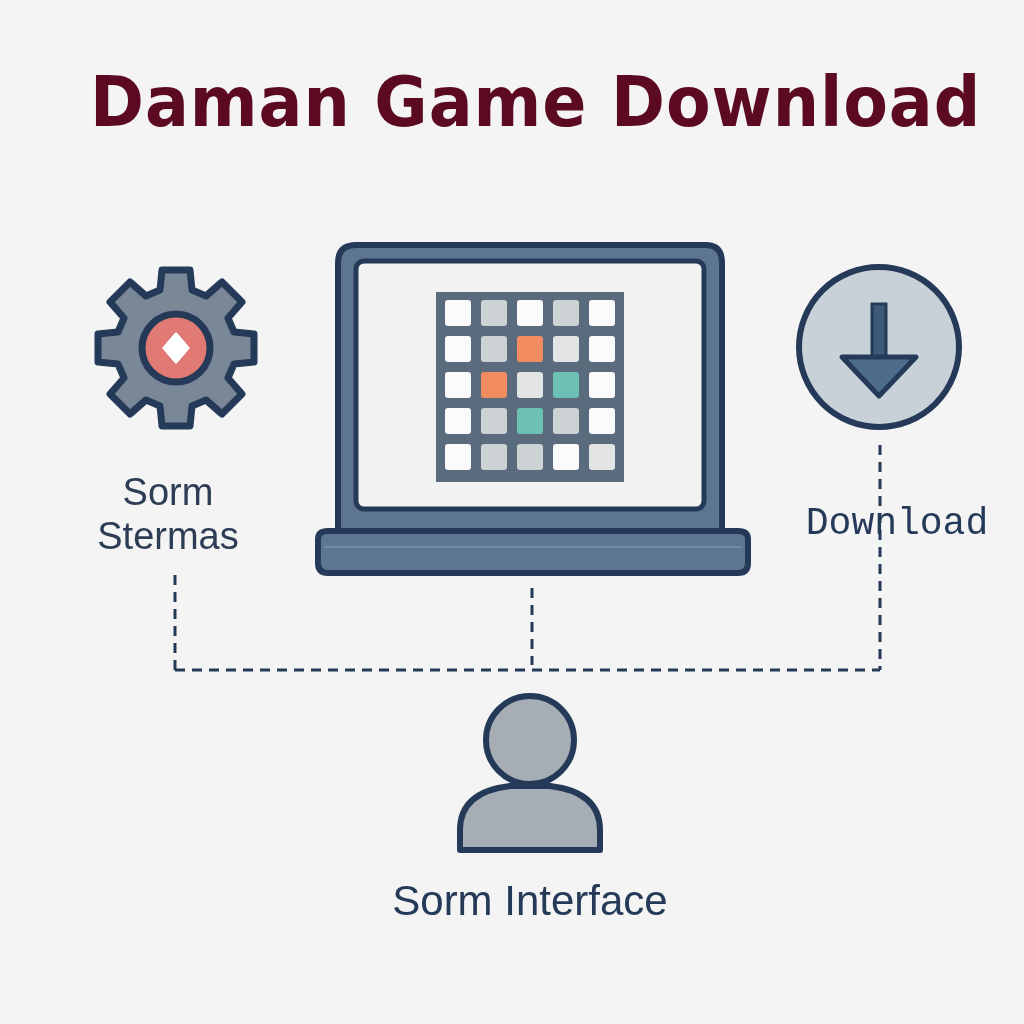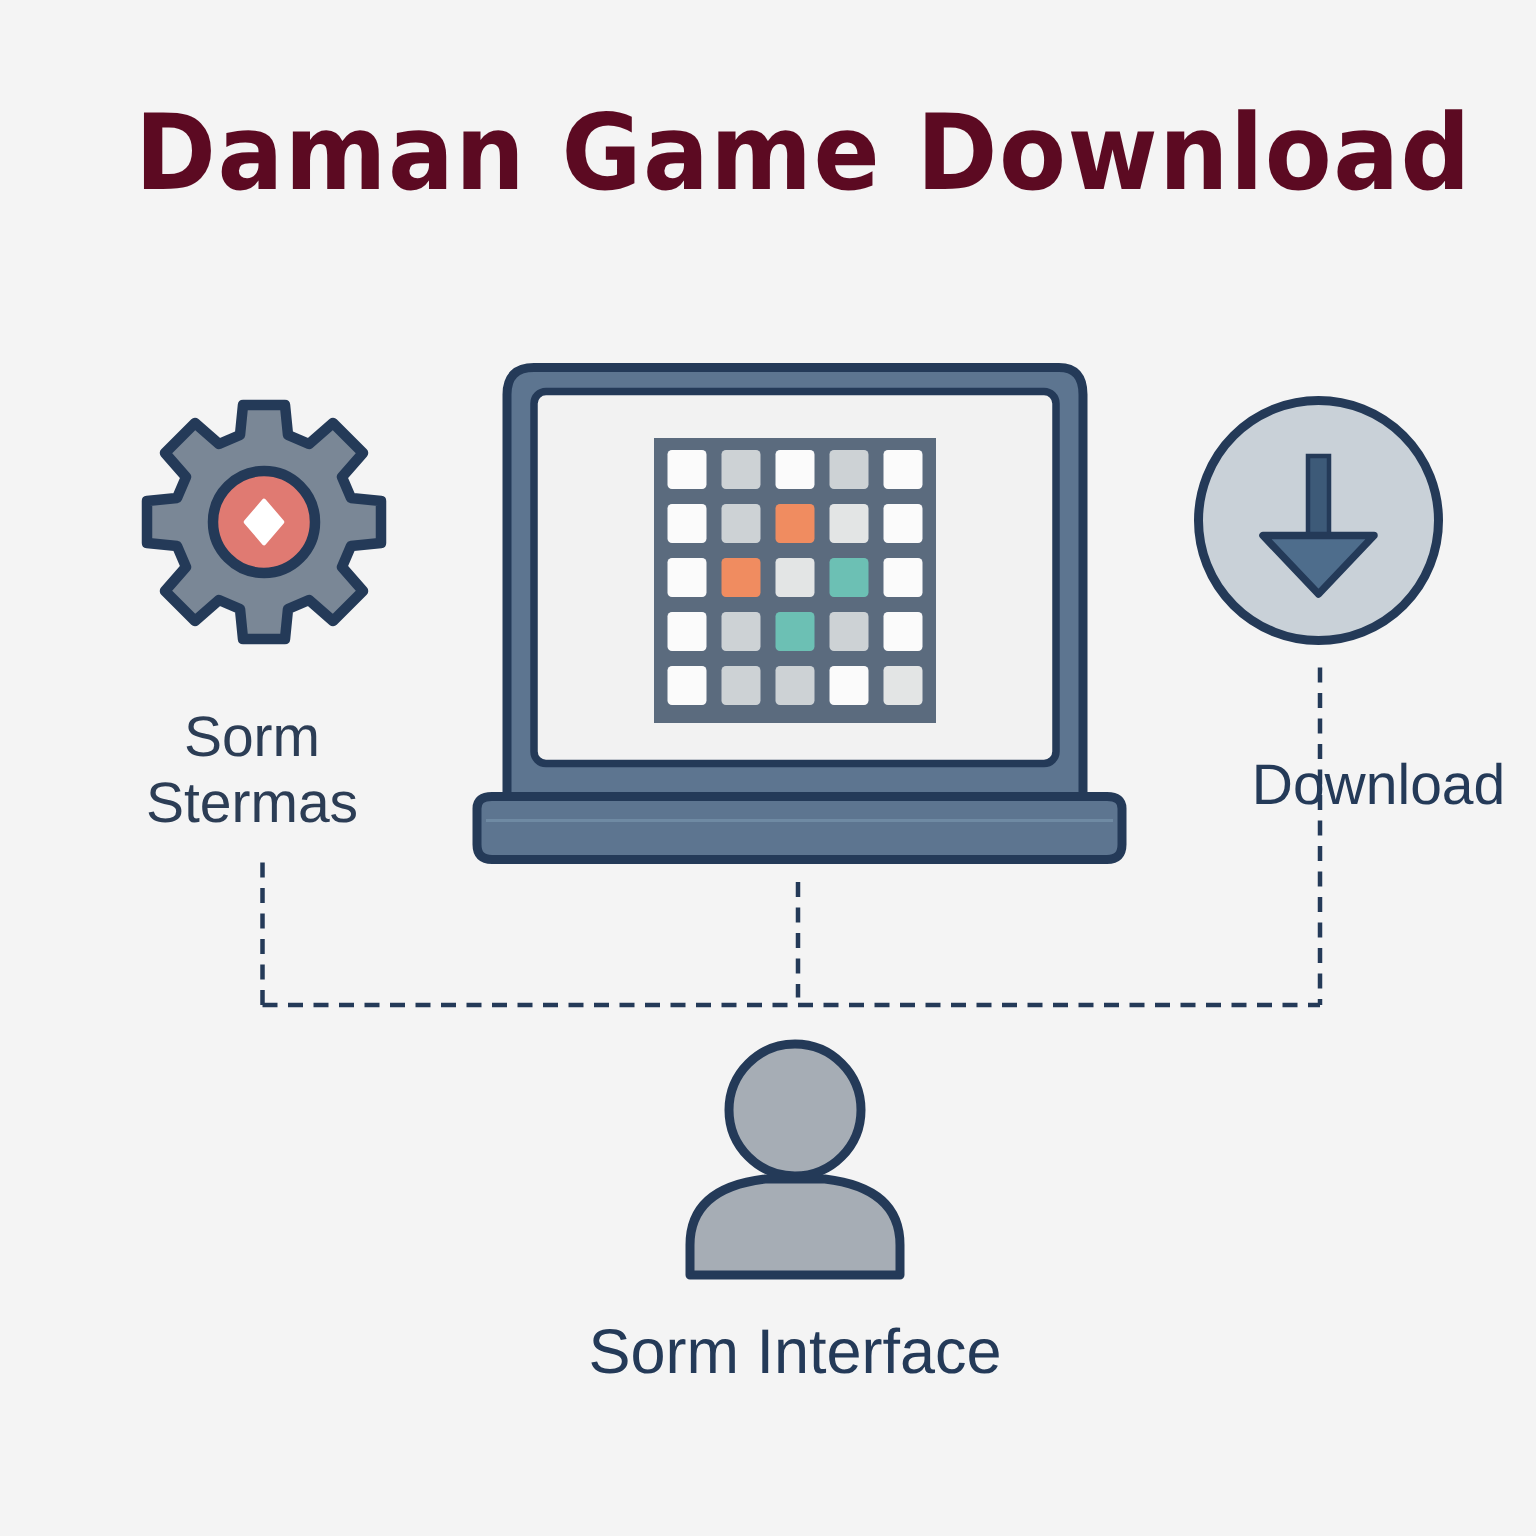--- a/index.html
+++ b/index.html
@@ -1,21 +1,21 @@
 <!DOCTYPE html>
 <html><head>
 <meta charset="utf-8">
 <style>
   html, body { margin:0; padding:0; }
   body { width:1024px; height:1024px; background:#f4f4f4; position:relative; overflow:hidden; font-family:"DejaVu Sans", sans-serif; }
   .title { position:absolute; left:90px; top:62px; width:890px; font-family:"DejaVu Sans", sans-serif; font-weight:bold; font-size:70px; color:#5c0a22; letter-spacing:1px; line-height:80px; transform:scaleX(0.93); transform-origin:left; white-space:nowrap; }
   .abs { position:absolute; }
   .label { position:absolute; color:#243a58; font-family:"Liberation Sans", sans-serif; text-align:center; }
   .lbl-gear { left:73px; top:470px; width:190px; font-size:38px; line-height:44px; color:#2c3d55; }
-  .lbl-dl { left:814px; top:502px; width:210px; font-size:38px; line-height:44px; font-family:Liberation Sans, sans-serif; }
+  .lbl-dl { left:792px; top:502px; width:210px; font-size:38px; line-height:44px; font-family:Liberation Mono, monospace; }
   .lbl-user { left:360px; top:876px; width:340px; font-size:42px; line-height:50px; }
   .grid { position:absolute; left:436px; top:292px; width:188px; height:190px; background:#5b6b7e; display:grid; grid-template-columns:repeat(5, 26px); grid-template-rows:repeat(5, 26px); gap:10px; padding:8px 9px; box-sizing:border-box; }
   .cell { border-radius:3px; }
 </style>
 </head>
 <body>
 
 <div class="title">Daman Game Download</div>
 
 <svg class="abs" style="left:88px;top:260px" width="176" height="176" viewBox="-88 -88 176 176">

